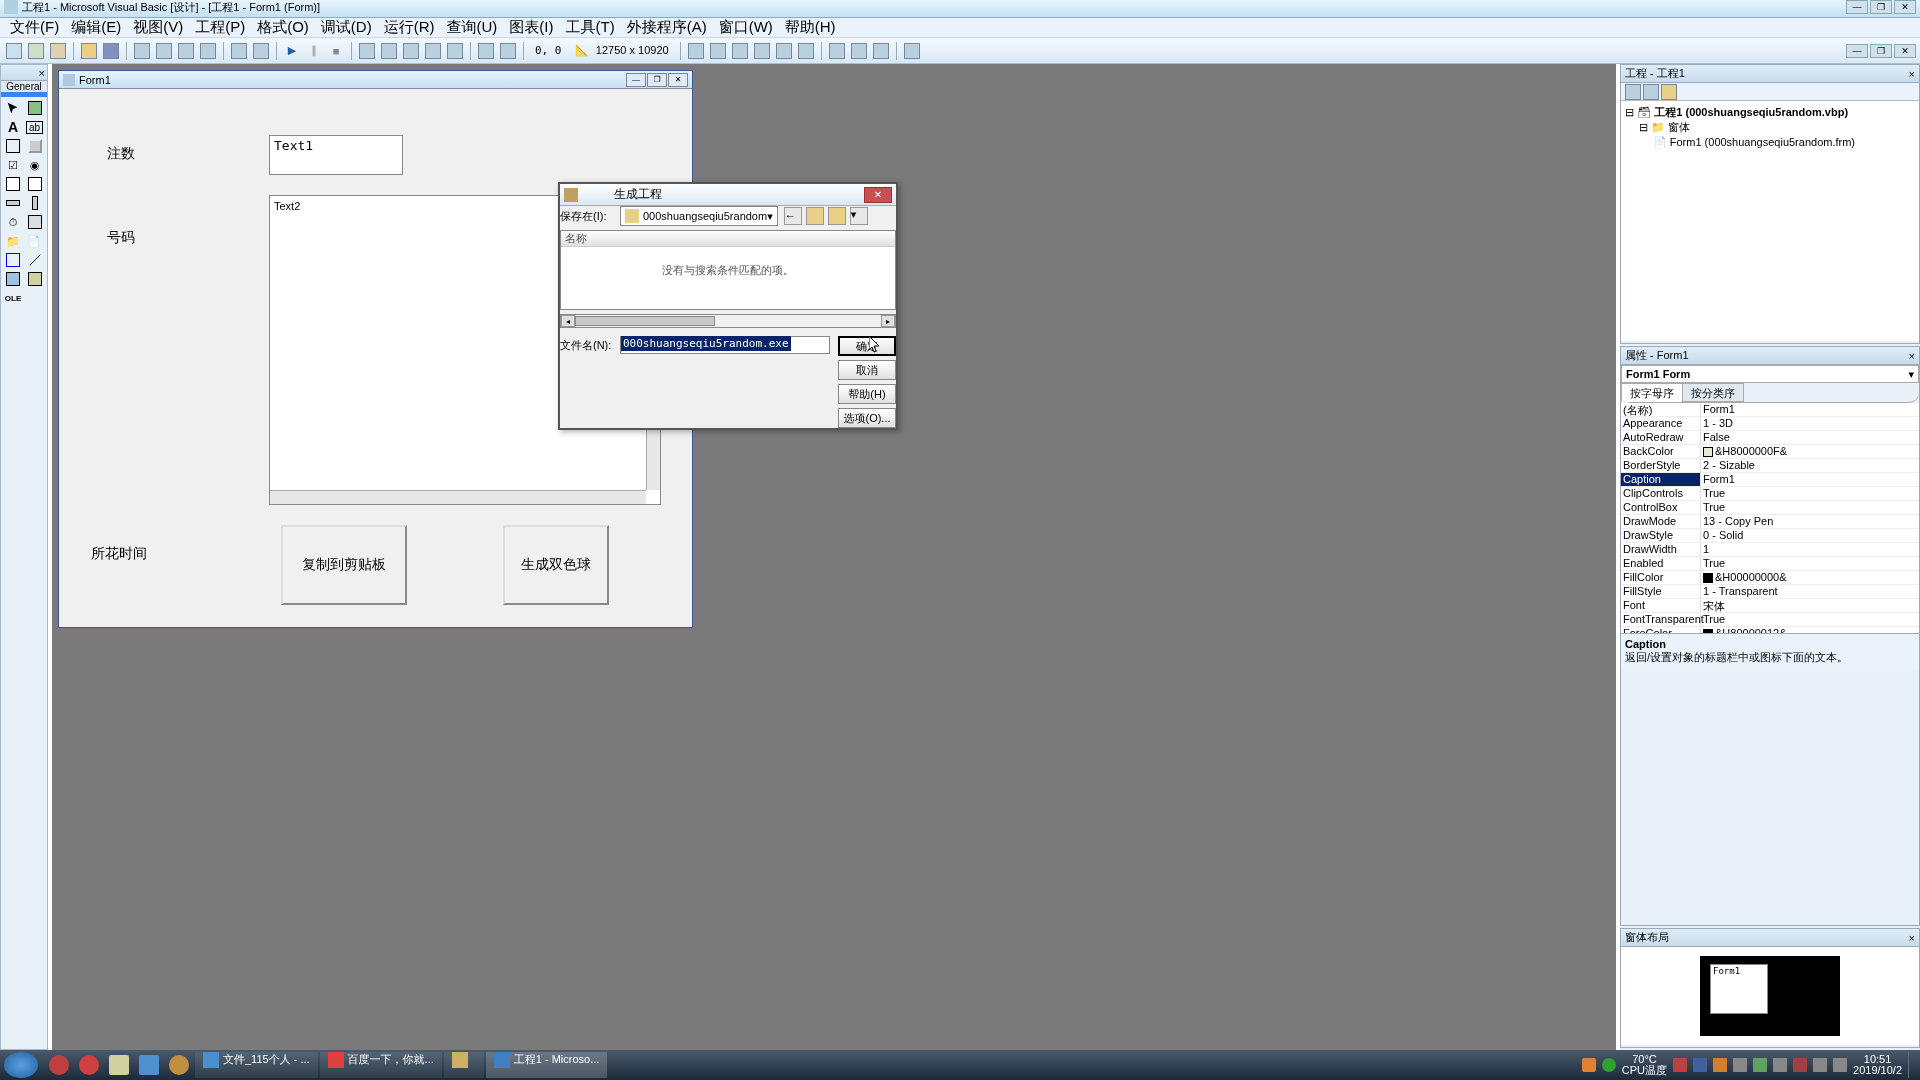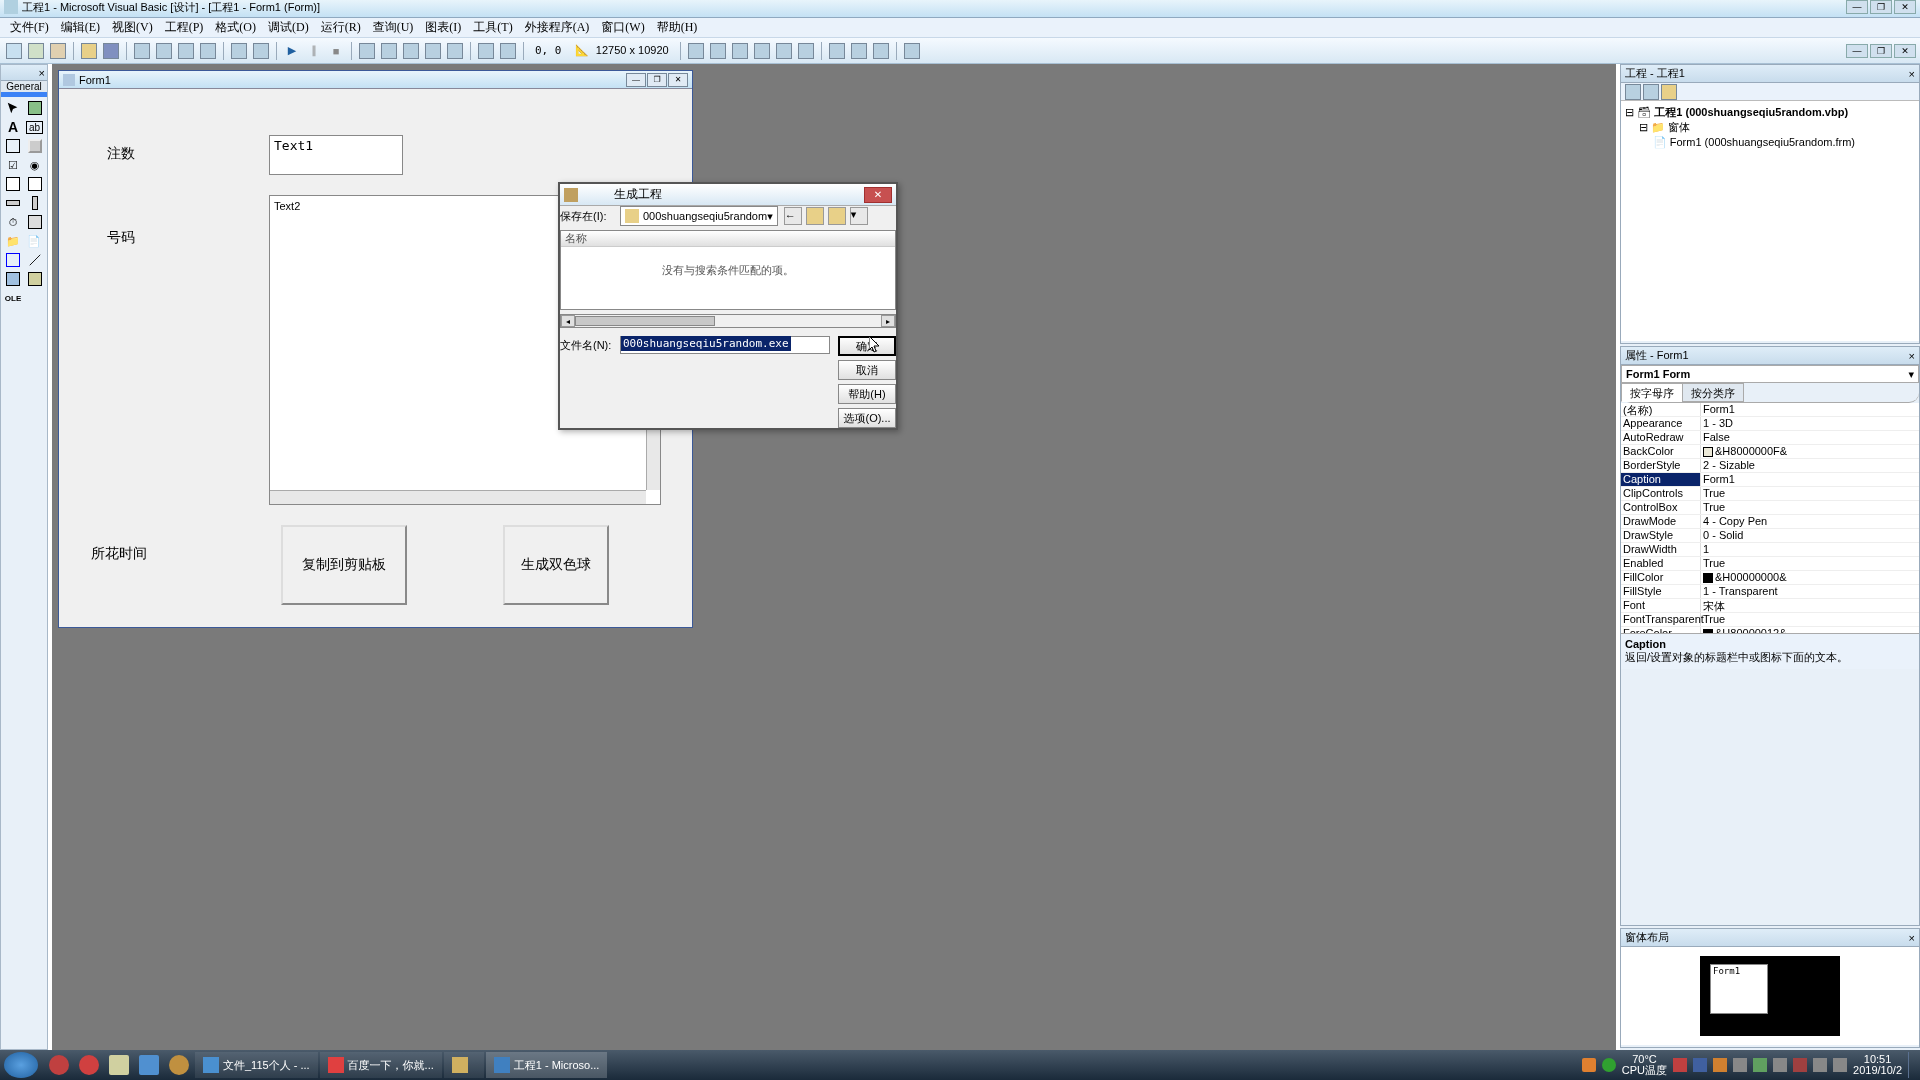--- a/index.html
+++ b/index.html
@@ -3,21 +3,21 @@
 <meta charset="utf-8">
 <style>
 *{margin:0;padding:0;box-sizing:border-box;font-family:"Microsoft YaHei","SimSun",Tahoma,sans-serif;font-size:11px;}
 body{background:#fff;width:1920px;height:1080px;overflow:hidden;position:relative;}
 .titlebar{height:18px;background:linear-gradient(#e8f4fb,#c4e1f4);display:flex;align-items:flex-start;padding:0 4px;border-bottom:1px solid #8fa9c0;}
 .titlebar .icon-vb{width:14px;height:14px;background:#b0d0e0;margin-right:4px;}
 .titlebar .ttl{flex:1;font-size:11px;color:#000;}
 .winbtns{display:flex;gap:2px;}
 .winbtn{width:22px;height:14px;background:#d0e0ee;border:1px solid #8aa;display:flex;align-items:center;justify-content:center;font-size:9px;}
 .menubar{height:20px;background:#eaf2fb;display:flex;align-items:center;padding:0 4px;border-bottom:1px solid #c8d8e8;}
-.menubar .mi{padding:5px 6px;font-size:12px;color:#000;cursor:default;font-family:Liberation Serif, serif;}
+.menubar .mi{padding:5px 6px;font-size:15px;color:#000;cursor:default;}
 .toolbar{height:26px;background:linear-gradient(#f5faff,#d8e8f4);display:flex;align-items:center;padding:0 4px;border-bottom:1px solid #a8c0d4;gap:2px;}
 .tbtn{width:20px;height:20px;display:flex;align-items:center;justify-content:center;}
 .tsep{width:1px;height:18px;background:#9ab;margin:0 3px;}
 .tbl-ico{width:16px;height:16px;background:#b8d0e0;border:1px solid #789;}
 .main{position:absolute;top:64px;left:0;right:0;bottom:30px;display:flex;}
 .toolbox{width:48px;background:#e8f0f8;border:1px solid #a8b8c8;display:flex;flex-direction:column;}
 .toolbox-hdr{height:16px;background:linear-gradient(#dfedf8,#c8dcec);display:flex;align-items:center;justify-content:space-between;padding:0 2px;border-bottom:1px solid #9ab;}
 .toolbox-tab{height:16px;background:#e0e8f0;text-align:center;font-size:10px;border-bottom:5px solid #3b82f6;}
 .tool-grid{display:grid;grid-template-columns:1fr 1fr;gap:1px;padding:2px;}
 .tool-cell{width:20px;height:18px;display:flex;align-items:center;justify-content:center;}
@@ -75,21 +75,21 @@
 .dlg-scroll .st{flex:1;}
 .dlg-input{flex:1;height:18px;border:1px solid #888;background:#fff;}
 .dlg-input-sel{background:#0a246a;color:#fff;padding:1px 2px;font-family:monospace;}
 .dlg-btns{width:58px;display:flex;flex-direction:column;gap:4px;margin-left:8px;}
 .dlg-btn{height:20px;border:1px solid #888;background:linear-gradient(#fff,#e0e0e0);display:flex;align-items:center;justify-content:center;}
 
 .taskbar{position:absolute;bottom:0;left:0;right:0;height:30px;background:linear-gradient(#4a5a6a,#1a2a3a);display:flex;align-items:center;padding:0 4px;}
 .start{width:34px;height:26px;border-radius:50%;background:radial-gradient(#5aa0e0,#2060a0);margin-right:6px;}
 .task-ico{width:28px;height:26px;display:flex;align-items:center;justify-content:center;margin:0 1px;}
 .task-ico .ii{width:20px;height:20px;background:#888;border-radius:2px;}
-.task-item{height:26px;padding:0 8px;display:flex;align-items:center;color:#fff;font-size:11px;background:rgba(255,255,255,0.08);margin:4px 1px;max-width:130px;overflow:hidden;}
+.task-item{height:26px;padding:0 8px;display:flex;align-items:flex-start;color:#fff;font-size:11px;background:rgba(255,255,255,0.08);margin:4px 1px;max-width:130px;overflow:hidden;}
 .task-item .ii{width:16px;height:16px;margin-right:4px;background:#666;}
 .task-item.active{background:rgba(255,255,255,0.2);}
 .tray{margin-left:auto;display:flex;align-items:center;color:#fff;font-size:10px;gap:6px;}
 .tray .tr-ico{width:14px;height:14px;}
 .color-sw{width:10px;height:10px;display:inline-block;border:1px solid #000;vertical-align:middle;margin-right:2px;}
 .coords{font-size:11px;font-family:monospace;padding:0 6px;}
 .cursor{position:absolute;width:12px;height:18px;pointer-events:none;z-index:200;}
 </style>
 </head>
 <body>
@@ -396,21 +396,21 @@
           <div class="prop-row">
             <div class="prop-k">ClipControls</div>
             <div class="prop-v">True</div>
           </div>
           <div class="prop-row">
             <div class="prop-k">ControlBox</div>
             <div class="prop-v">True</div>
           </div>
           <div class="prop-row">
             <div class="prop-k">DrawMode</div>
-            <div class="prop-v">4 - Copy Pen</div>
+            <div class="prop-v">13 - Copy Pen</div>
           </div>
           <div class="prop-row">
             <div class="prop-k">DrawStyle</div>
             <div class="prop-v">0 - Solid</div>
           </div>
           <div class="prop-row">
             <div class="prop-k">DrawWidth</div>
             <div class="prop-v">1</div>
           </div>
           <div class="prop-row">

